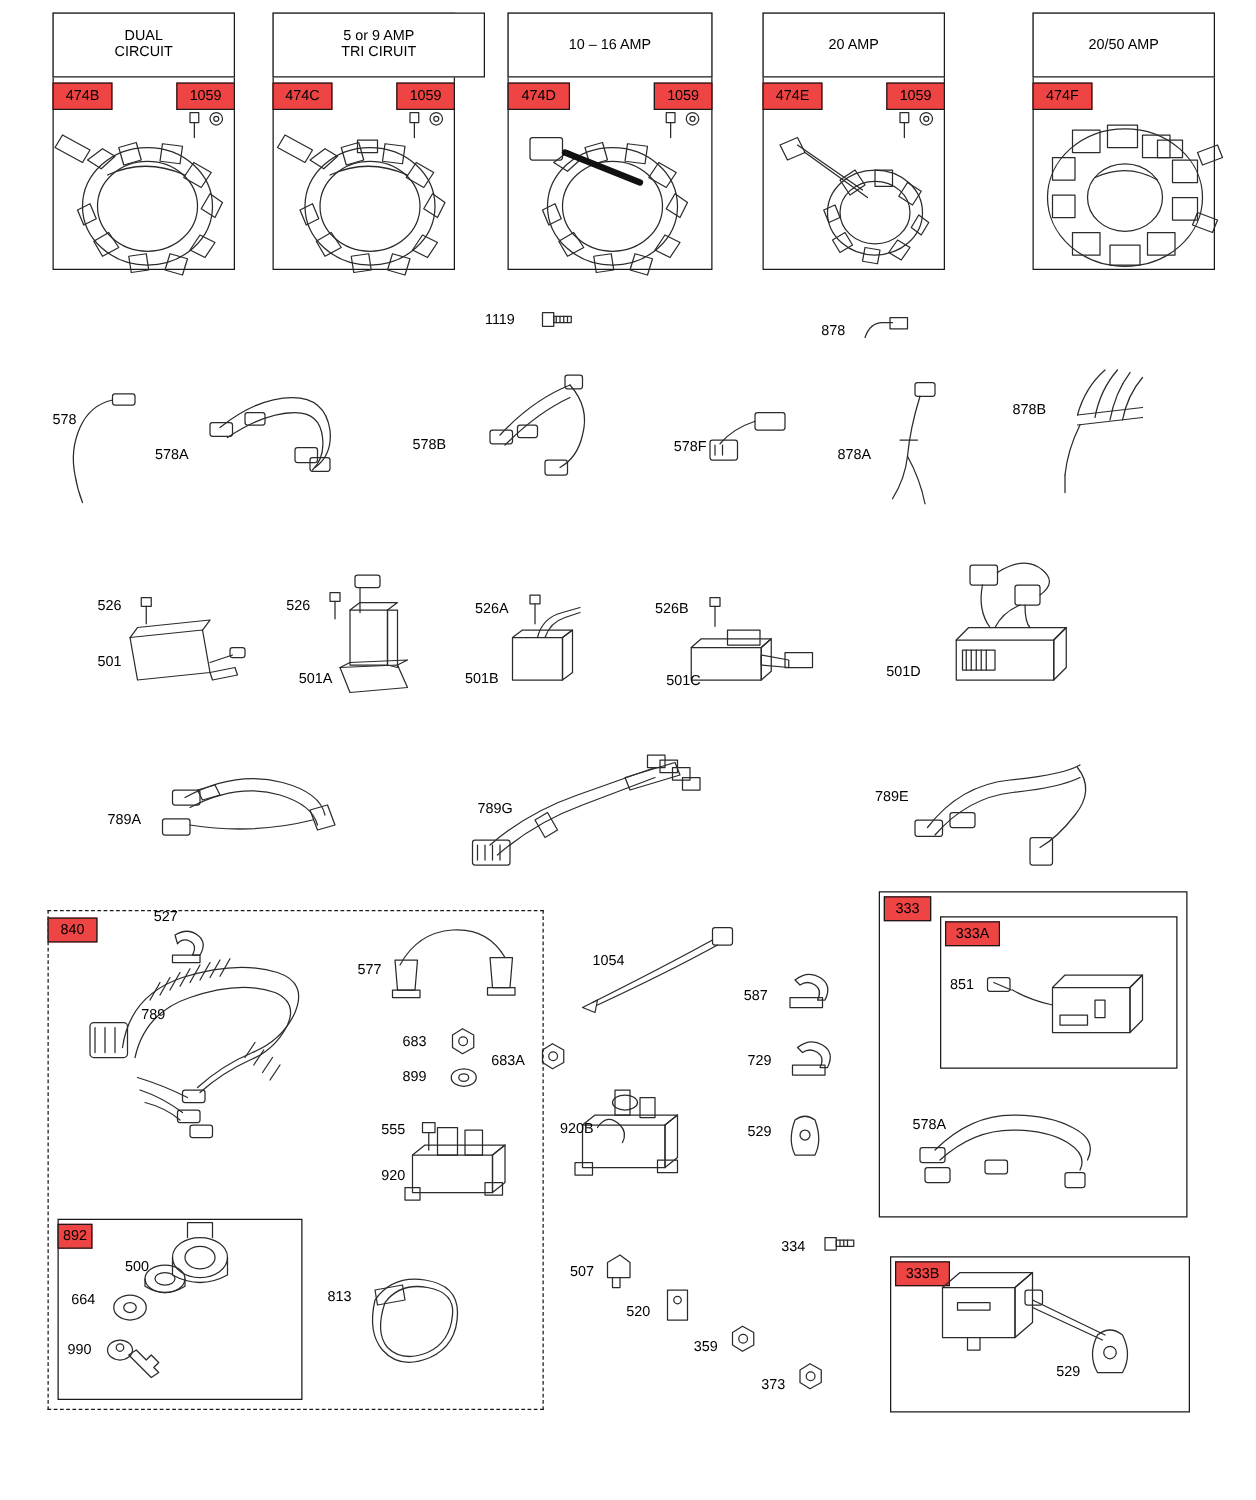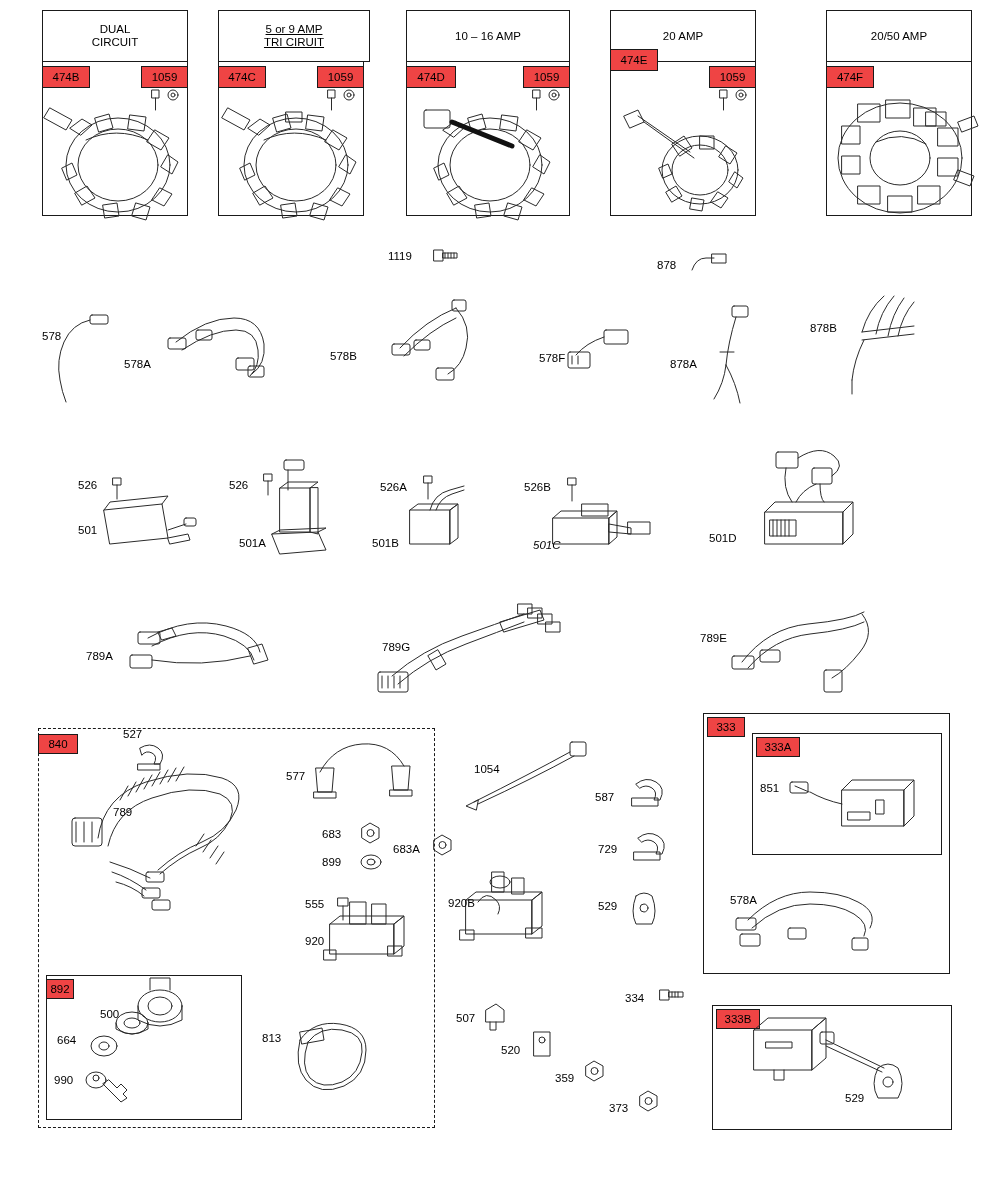--- a/index.html
+++ b/index.html
@@ -30,21 +30,21 @@
     <span>CIRCUIT</span>
   </div>
   <div class="tag" style="left:42px;top:66px;width:48px;height:22px;">
     <span>474B</span>
   </div>
   <div class="tag" style="left:141px;top:66px;width:47px;height:22px;">
     <span>1059</span>
   </div>
 
   <div class="box" style="left:218px;top:10px;width:146px;height:206px;"></div>
-  <div class="hdr" style="left:218px;top:10px;width:152px;height:52px;text-decoration:underline;">
+  <div class="hdr" style="left:218px;top:10px;width:170px;height:52px;">
     <span>5 or 9 AMP</span>
     <span>TRI CIRUIT</span>
   </div>
   <div class="tag" style="left:218px;top:66px;width:48px;height:22px;">
     <span>474C</span>
   </div>
   <div class="tag" style="left:317px;top:66px;width:47px;height:22px;">
     <span>1059</span>
   </div>
 
@@ -56,21 +56,21 @@
     <span>474D</span>
   </div>
   <div class="tag" style="left:523px;top:66px;width:47px;height:22px;">
     <span>1059</span>
   </div>
 
   <div class="box" style="left:610px;top:10px;width:146px;height:206px;"></div>
   <div class="hdr" style="left:610px;top:10px;width:146px;height:52px;">
     <span>20 AMP</span>
   </div>
-  <div class="tag" style="left:610px;top:49px;width:48px;height:22px;">
+  <div class="tag" style="left:610px;top:66px;width:48px;height:22px;">
     <span>474E</span>
   </div>
   <div class="tag" style="left:709px;top:66px;width:47px;height:22px;">
     <span>1059</span>
   </div>
 
   <div class="box" style="left:826px;top:10px;width:146px;height:206px;"></div>
   <div class="hdr" style="left:826px;top:10px;width:146px;height:52px;">
     <span>20/50 AMP</span>
   </div>
@@ -563,21 +563,21 @@
   <div class="lbl" style="left:670px;top:358px;">878A</div>
   <div class="lbl" style="left:810px;top:322px;">878B</div>
 
   <div class="lbl" style="left:78px;top:479px;">526</div>
   <div class="lbl" style="left:78px;top:524px;">501</div>
   <div class="lbl" style="left:229px;top:479px;">526</div>
   <div class="lbl" style="left:239px;top:537px;">501A</div>
   <div class="lbl" style="left:380px;top:481px;">526A</div>
   <div class="lbl" style="left:372px;top:537px;">501B</div>
   <div class="lbl" style="left:524px;top:481px;">526B</div>
-  <div class="lbl" style="left:533px;top:539px;font-style:italic;">501C</div>
+  <div class="lbl" style="left:533px;top:539px;">501C</div>
   <div class="lbl" style="left:709px;top:532px;">501D</div>
 
   <div class="lbl" style="left:86px;top:650px;">789A</div>
   <div class="lbl" style="left:382px;top:641px;">789G</div>
   <div class="lbl" style="left:700px;top:632px;">789E</div>
 
   <div class="lbl" style="left:106px;top:728px;margin-left:17px;">527</div>
   <div class="lbl" style="left:286px;top:770px;">577</div>
   <div class="lbl" style="left:474px;top:763px;">1054</div>
   <div class="lbl" style="left:595px;top:791px;">587</div>

